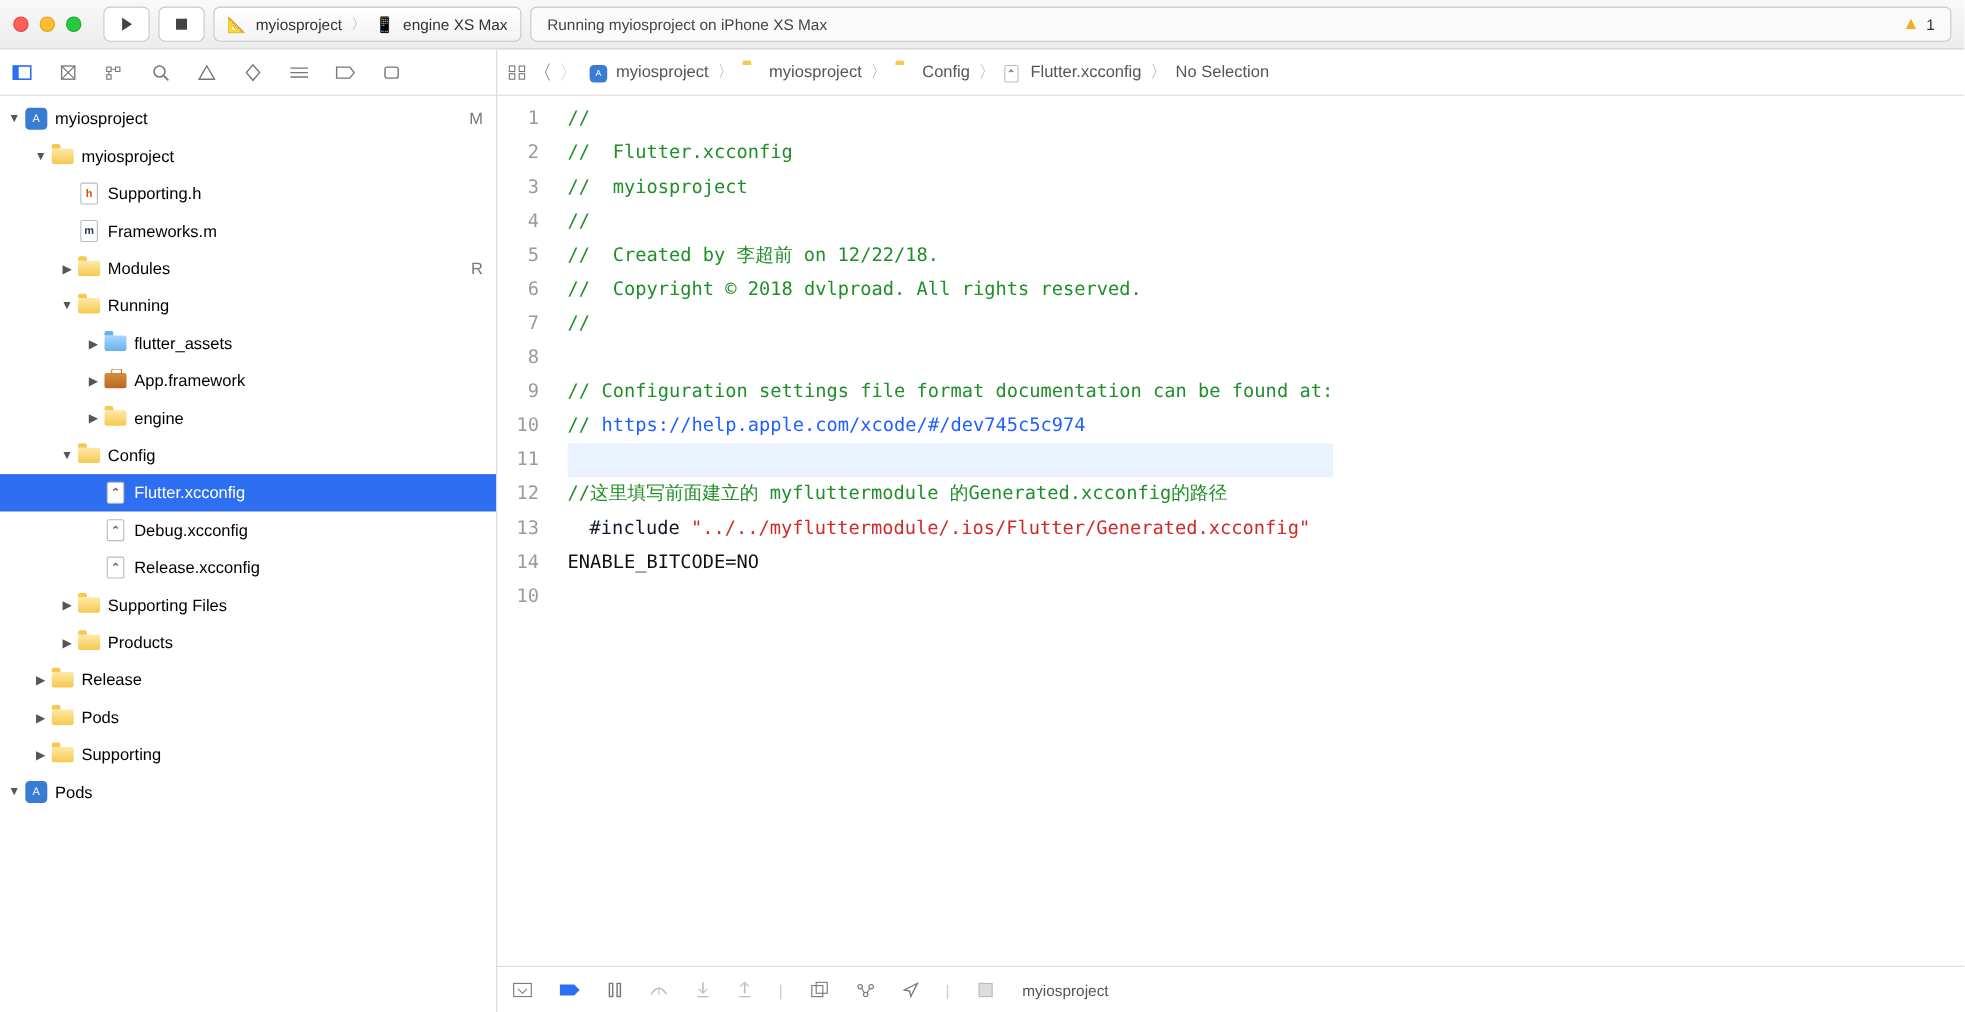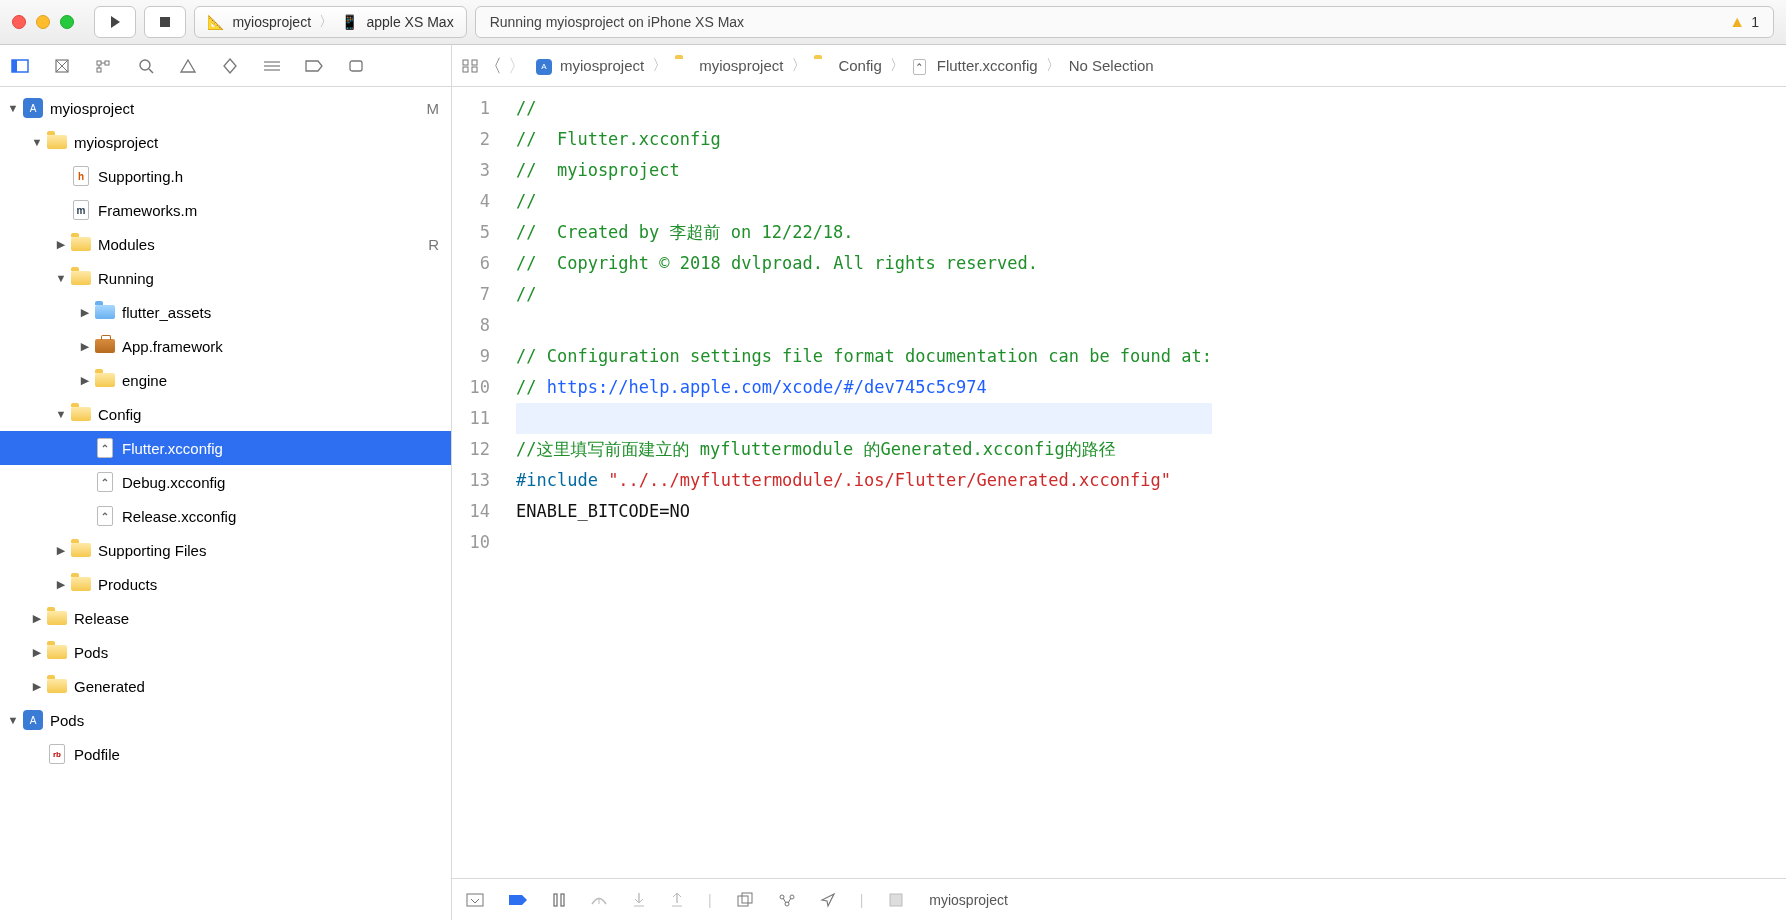--- a/index.html
+++ b/index.html
@@ -51,21 +51,21 @@
 .jumpbar .nav { display: flex; gap: 6px; align-items: center; }
 .jumpbar .crumbs { display: flex; align-items: center; gap: 8px; }
 .jumpbar .chev { color: #aaa; }
 .mini-icon { width: 18px; height: 14px; display: inline-block; }
 
 .code { flex: 1; display: flex; font-family: "SF Mono", Menlo, Consolas, monospace; font-size: 17px; line-height: 31px; overflow: auto; }
 .gutter { text-align: right; color: #999; padding: 6px 14px 6px 0; min-width: 52px; user-select: none; }
 .code-text { padding: 6px 0 6px 12px; white-space: pre; }
 .c-cmt { color: #1f8f2a; }
 .c-url { color: #1f5fff; }
-.c-pp { color: #0369a1; }
+.c-pp { color: #0f172a; margin-left: 20px; }
 .c-str { color: #cf2a2a; }
 .c-plain { color: #111; margin-top: 39px; }
 .hl-line { background: #eaf2ff; display: inline-block; width: 100%; }
 
 .bottom-bar { height: 42px; border-top: 1px solid #d9d9d9; display: flex; align-items: center; padding: 0 14px; gap: 24px; color: #555; }
 .bottom-bar .spacer { flex: 1; }
 
 svg { display: block; }
 </style>
 </head>
@@ -85,21 +85,21 @@
   <div class="tool-btn">
     <svg width="12" height="12" viewBox="0 0 12 12">
         <rect x="1" y="1" width="10" height="10" fill="#444"></rect>
       </svg>
   </div>
   <div class="scheme-box">
     <span>📐</span>
     <span>myiosproject</span>
     <span class="sep">〉</span>
     <span>📱</span>
-    <span>apple XS Max</span>
+    <span>engine XS Max</span>
   </div>
   <div class="status-box">
     <span>Running myiosproject on iPhone XS Max</span>
     <span class="warn-group">
       <span class="warn-tri">▲</span>
       <span>1</span>
     </span>
   </div>
 </div>
 
@@ -283,35 +283,28 @@
           <span class="ficon">
             <span class="folder"></span>
           </span>
           <span>Pods</span>
         </div>
         <div class="row" style="padding-left: 30px;">
           <span class="disclose">▶</span>
           <span class="ficon">
             <span class="folder"></span>
           </span>
-          <span>Generated</span>
+          <span>Supporting</span>
         </div>
         <div class="row" style="padding-left: 6px;">
           <span class="disclose">▼</span>
           <span class="ficon">
             <span class="proj-icon">A</span>
           </span>
           <span>Pods</span>
-        </div>
-        <div class="row" style="padding-left: 30px;">
-          <span class="disclose"></span>
-          <span class="ficon">
-            <span class="file rb">rb</span>
-          </span>
-          <span>Podfile</span>
         </div>
       </div>
   </div>
 
   <div class="editor">
     <div class="jumpbar">
       <span class="nav">
         <span>
             <svg width="16" height="14">
               <rect x="1" y="1" width="5" height="5" fill="none" stroke="#777"></rect>

